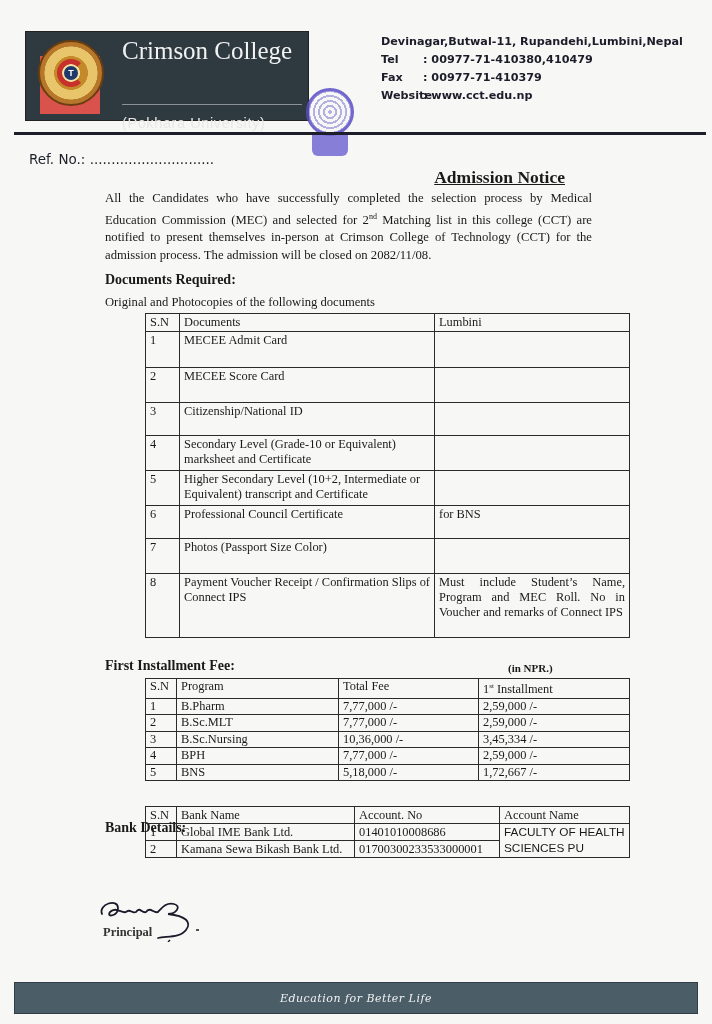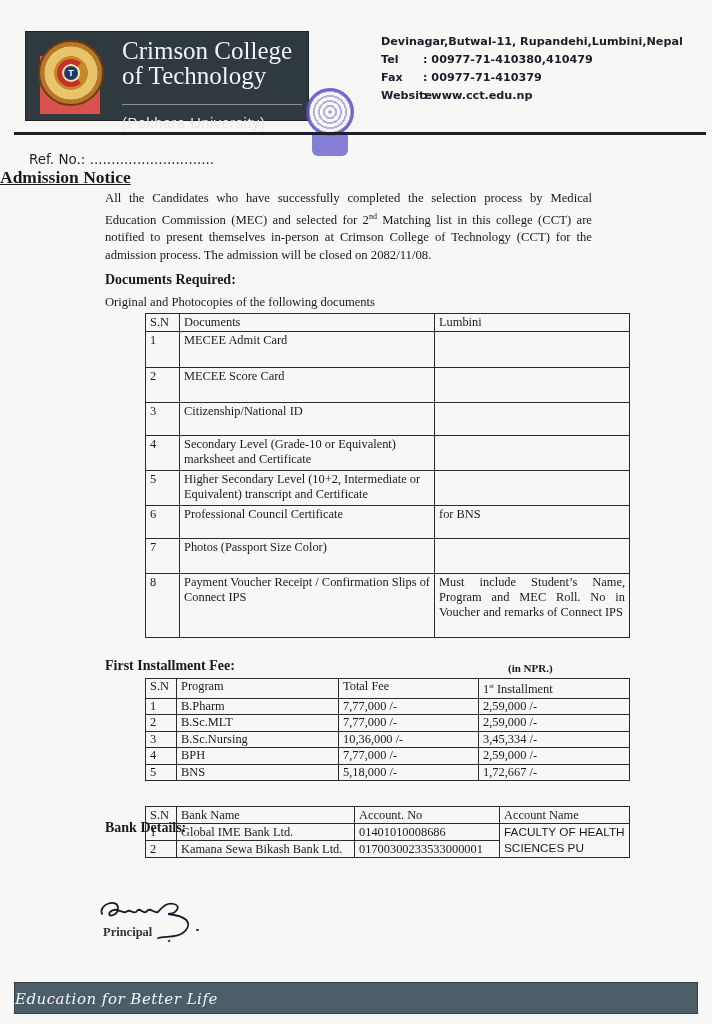--- a/index.html
+++ b/index.html
@@ -21,21 +21,21 @@
   .contact .lbl { display: inline-block; width: 42px; }
 
   .stamp { position: absolute; left: 304px; top: 88px; width: 52px; height: 72px; }
   .stamp .circ { position: absolute; left: 2px; top: 0; width: 48px; height: 48px; border-radius: 50%; border: 3px solid #5a4fc7; background: repeating-radial-gradient(circle, rgba(90,79,199,0.5) 0 2px, transparent 2px 5px); opacity: 0.85; }
   .stamp .base { position: absolute; left: 8px; top: 44px; width: 36px; height: 24px; background: #6a5fd0; opacity: 0.8; border-radius: 0 0 6px 6px; }
 
   .header-rule { position: absolute; left: 14px; top: 132px; width: 692px; height: 3px; background: #1e1e2a; }
 
   .ref { position: absolute; left: 29px; top: 151px; font-family: "DejaVu Sans", sans-serif; font-weight: normal; font-size: 13.5px; color: #1e2028; }
 
-  .title { position: absolute; left: 0; width: 565px; top: 167px; text-align: left; font-size: 17.5px; font-weight: bold; text-decoration: underline; }
+  .title { position: absolute; left: 0; width: 565px; top: 167px; text-align: right; font-size: 17.5px; font-weight: bold; text-decoration: underline; }
   .intro { position: absolute; left: 105px; top: 190px; width: 487px; font-size: 12.7px; line-height: 17.6px; text-align: justify; }
   .intro sup { font-size: 8px; }
 
   .sec-h { position: absolute; font-weight: bold; font-size: 14px; }
   .sec-sub { position: absolute; font-size: 12.6px; }
 
   table { position: absolute; border-collapse: collapse; font-family: "Liberation Serif", serif; font-size: 12.4px; margin-left: 40px; }
   td, th { border: 1.3px solid #2a2a2a; padding: 1px 4px; font-weight: normal; text-align: left; vertical-align: top; line-height: 15px; }
 
   #docs-table { left: 105px; top: 313px; width: 485px; }
@@ -47,35 +47,34 @@
 
   #bank-table { left: 105px; top: 806px; width: 485px; }
   #bank-table td { line-height: 16px; padding: 0 4px; }
 
   .npr { position: absolute; left: 508px; top: 662px; font-weight: bold; font-size: 11px; }
 
   .sign { position: absolute; left: 96px; top: 892px; width: 130px; height: 50px; }
   .principal { position: absolute; left: 103px; top: 925px; font-size: 12.5px; font-weight: bold; color: #333; }
 
   .footer-band { position: absolute; left: 14px; top: 982px; width: 684px; height: 32px; background: #4b5e68; border: 1px solid #2e3d46; }
-  .footer-band span { display: block; text-align: left; line-height: 32px; color: #f2f2f2; font-family: "DejaVu Serif", serif; font-style: italic; font-size: 15px; letter-spacing: 0.5px; }
+  .footer-band span { display: block; text-align: center; line-height: 32px; color: #f2f2f2; font-family: "DejaVu Serif", serif; font-style: italic; font-size: 11px; letter-spacing: 0.5px; }
 </style>
 </head>
 <body>
 
 <div class="logo-box">
   <div class="logo-emblem">
     <div class="redbg"></div>
     <div class="ring"></div>
     <div class="c"></div>
     <div class="t">T</div>
   </div>
   <div class="logo-title">
     <div>Crimson College</div>
-    <div>of Technology</div>
   </div>
   <div class="logo-sub">(Pokhara University)</div>
 </div>
 
 <div class="contact">
   <div class="row">Devinagar,Butwal-11, Rupandehi,Lumbini,Nepal</div>
   <div class="row"><span class="lbl">Tel</span><span>: 00977-71-410380,410479</span></div>
   <div class="row"><span class="lbl">Fax</span><span>: 00977-71-410379</span></div>
   <div class="row"><span class="lbl">Website</span><span>: www.cct.edu.np</span></div>
 </div>

